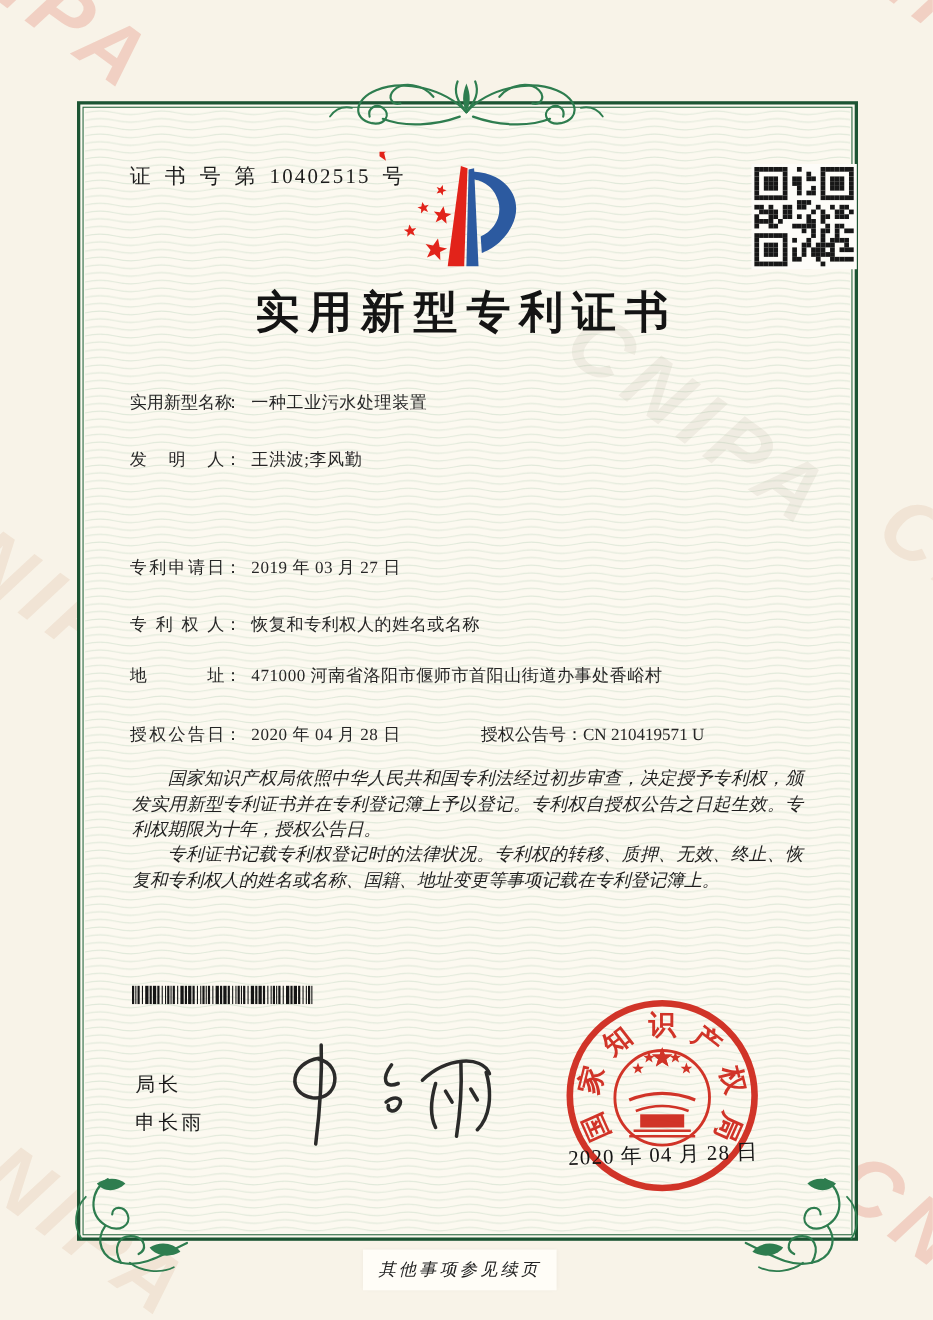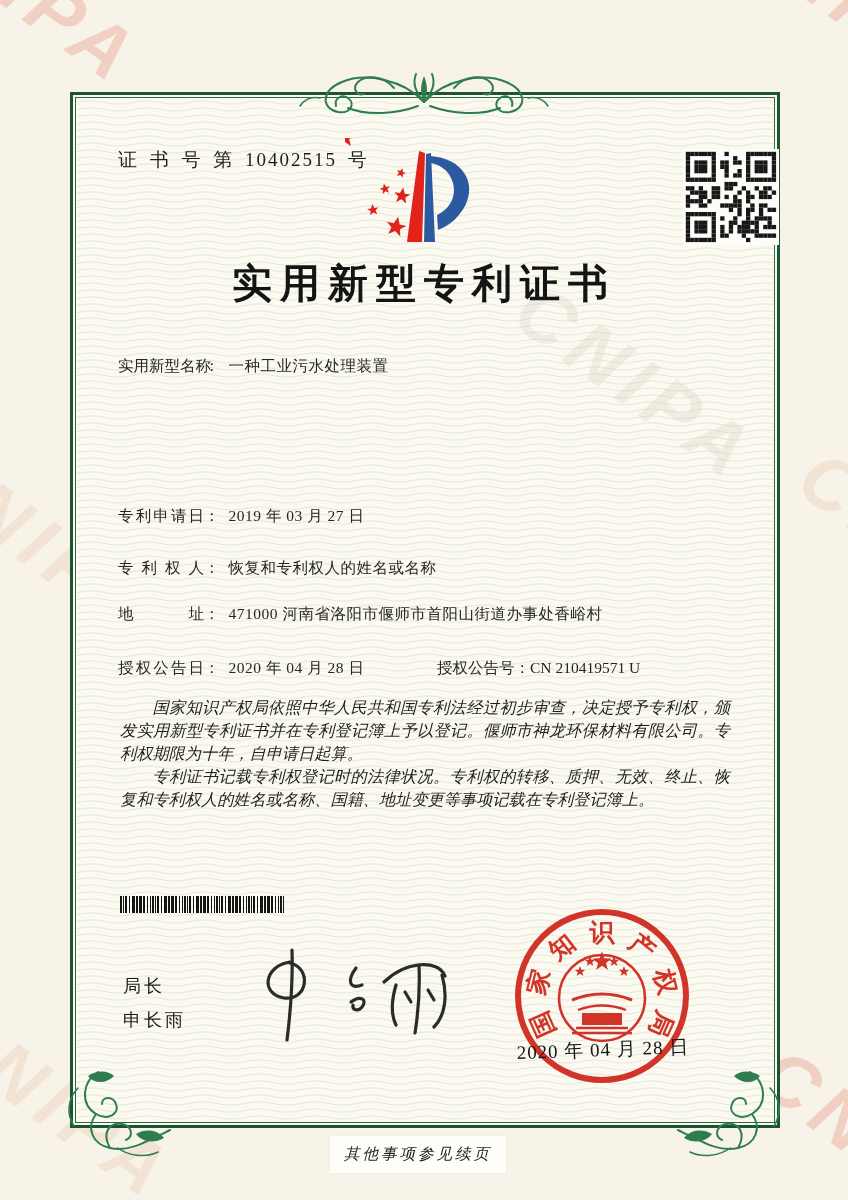--- a/index.html
+++ b/index.html
@@ -378,38 +378,41 @@
         <rect x="24.3" y="88.8" width="4.3" height="4.3"></rect>
         <rect x="28.6" y="88.8" width="4.3" height="4.3"></rect>
       </g>
   </svg>
 
   <div class="title">实用新型专利证书</div>
 
   <div class="row" style="top:356px;">
     <span class="lbl">实用新型名称</span><span>：</span><span class="val">一种工业污水处理装置</span>
   </div>
+  <div class="row" style="top:408px;">
+    <span class="lbl">发明人</span><span>：</span><span class="val">王洪波;李风勤</span>
+  </div>
   <div class="row" style="top:506px;">
     <span class="lbl">专利申请日</span><span>：</span><span class="val">2019 年 03 月 27 日</span>
   </div>
   <div class="row" style="top:558px;">
     <span class="lbl">专利权人</span><span>：</span><span class="val">恢复和专利权人的姓名或名称</span>
   </div>
   <div class="row" style="top:604px;">
     <span class="lbl">地址</span><span>：</span><span class="val">471000 河南省洛阳市偃师市首阳山街道办事处香峪村</span>
   </div>
   <div class="row" style="top:658px;">
     <span class="lbl">授权公告日</span><span>：</span><span class="val">2020 年 04 月 28 日</span>
   </div>
   <div class="row2" style="top:658px;">
     <span>授权公告号</span><span>：</span><span class="val">CN 210419571 U</span>
   </div>
 
   <div class="paras">
-    <p>国家知识产权局依照中华人民共和国专利法经过初步审查，决定授予专利权，颁发实用新型专利证书并在专利登记簿上予以登记。偃师市神龙环保材料有限公司。专利权期限为十年，自申请日起算。</p>
+    <p>国家知识产权局依照中华人民共和国专利法经过初步审查，决定授予专利权，颁发实用新型专利证书并在专利登记簿上予以登记。专利权自授权公告之日起生效。专利权期限为十年，授权公告日。</p>
     <p>专利证书记载专利权登记时的法律状况。专利权的转移、质押、无效、终止、恢复和专利权人的姓名或名称、国籍、地址变更等事项记载在专利登记簿上。</p>
   </div>
 
   <div class="barcode" id="barcode"><span style="width:2px"></span><i style="width:1px"></i><span style="width:1px"></span><i style="width:1px"></i><span style="width:2px"></span><i style="width:2px"></i><span style="width:1px"></span><i style="width:2px"></i><span style="width:3px"></span><i style="width:1px"></i><span style="width:2px"></span><i style="width:1px"></i><span style="width:3px"></span><i style="width:1px"></i><span style="width:2px"></span><i style="width:2px"></i><span style="width:1px"></span><i style="width:2px"></i><span style="width:1px"></span><i style="width:1px"></i><span style="width:2px"></span><i style="width:1px"></i><span style="width:1px"></span><i style="width:1px"></i><span style="width:2px"></span><i style="width:2px"></i><span style="width:1px"></span><i style="width:2px"></i><span style="width:3px"></span><i style="width:1px"></i><span style="width:2px"></span><i style="width:1px"></i><span style="width:3px"></span><i style="width:1px"></i><span style="width:2px"></span><i style="width:2px"></i><span style="width:1px"></span><i style="width:2px"></i><span style="width:1px"></span><i style="width:1px"></i><span style="width:2px"></span><i style="width:1px"></i><span style="width:1px"></span><i style="width:1px"></i><span style="width:2px"></span><i style="width:2px"></i><span style="width:1px"></span><i style="width:2px"></i><span style="width:3px"></span><i style="width:1px"></i><span style="width:2px"></span><i style="width:1px"></i><span style="width:3px"></span><i style="width:1px"></i><span style="width:2px"></span><i style="width:2px"></i><span style="width:1px"></span><i style="width:2px"></i><span style="width:1px"></span><i style="width:1px"></i><span style="width:2px"></span><i style="width:1px"></i><span style="width:1px"></span><i style="width:1px"></i><span style="width:2px"></span><i style="width:2px"></i><span style="width:1px"></span><i style="width:2px"></i><span style="width:3px"></span><i style="width:1px"></i><span style="width:2px"></span><i style="width:1px"></i><span style="width:3px"></span><i style="width:1px"></i><span style="width:2px"></span><i style="width:2px"></i><span style="width:1px"></span><i style="width:2px"></i><span style="width:1px"></span><i style="width:1px"></i><span style="width:2px"></span><i style="width:1px"></i><span style="width:1px"></span><i style="width:1px"></i><span style="width:2px"></span><i style="width:2px"></i><span style="width:1px"></span><i style="width:2px"></i><span style="width:3px"></span><i style="width:1px"></i><span style="width:2px"></span><i style="width:1px"></i><span style="width:3px"></span><i style="width:1px"></i><span style="width:2px"></span><i style="width:2px"></i><span style="width:1px"></span><i style="width:2px"></i><span style="width:1px"></span><i style="width:1px"></i><span style="width:2px"></span><i style="width:1px"></i><span style="width:1px"></span><i style="width:1px"></i></div>
 
   <div class="off-title">局长</div>
   <div class="off-name">申长雨</div>
 
   <svg class="signature" width="195" height="100" viewBox="0 0 195 100">
     <g stroke="#1a1a1a" stroke-width="3.2" fill="none" stroke-linecap="round" opacity=".92">

